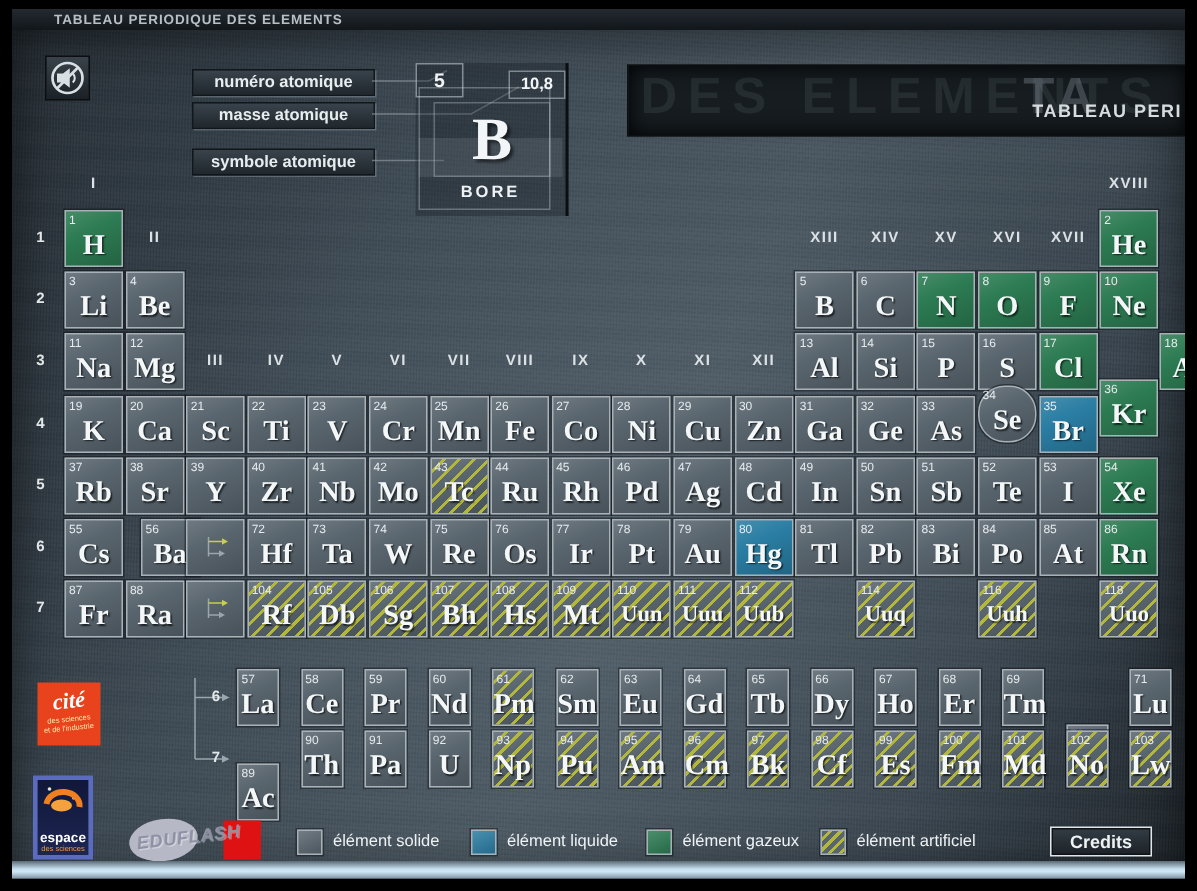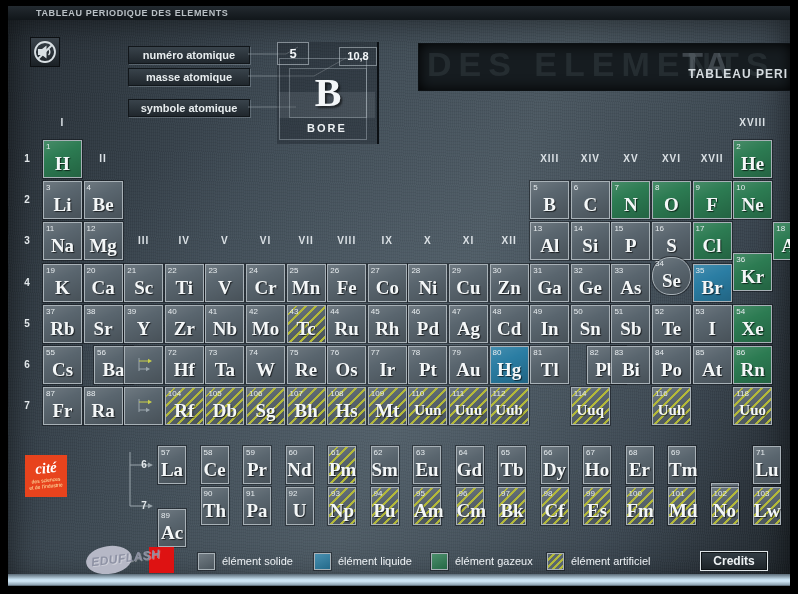--- a/index.html
+++ b/index.html
@@ -417,21 +417,21 @@
           <div class="sym">Au</div>
         </div>
         <div class="cell liquid" style="left: 446.6px; top: 206px;">
           <div class="num">80</div>
           <div class="sym">Hg</div>
         </div>
         <div class="cell solid" style="left: 487.2px; top: 206px;">
           <div class="num">81</div>
           <div class="sym">Tl</div>
         </div>
-        <div class="cell solid" style="left: 527.8px; top: 206px; margin-left: 16px;">
+        <div class="cell solid" style="left: 527.8px; top: 206px;">
           <div class="num">82</div>
           <div class="sym">Pb</div>
         </div>
         <div class="cell solid" style="left: 568.4px; top: 206px;">
           <div class="num">83</div>
           <div class="sym">Bi</div>
         </div>
         <div class="cell solid" style="left: 609px; top: 206px;">
           <div class="num">84</div>
           <div class="sym">Po</div>
@@ -677,20 +677,28 @@
           <div class="sym">Lw</div>
         </div>
       </div>
 
     <div class="cite">
       <span class="t1">cité</span>
       <span class="t2">des sciences</span>
       <span class="t3">et de l'industrie</span>
     </div>
 
+    <div class="espace">
+      <svg width="30" height="26" viewBox="0 0 30 26">
+        <path d="M4 16 a11 9 0 1 1 22 2" fill="none" stroke="#ef7f20" stroke-width="4"></path>
+        <ellipse cx="14" cy="17" rx="7" ry="4" fill="#f6a23c"></ellipse>
+      </svg>
+      <span class="t1">espace</span>
+      <span class="t2">des sciences</span>
+    </div>
 
     <div class="eduflash">
       <span class="blob"></span>
       <span class="red"></span>
       <span class="txt">EDUFLASH</span>
     </div>
 
     <div class="legend">
         <div class="lgroup" style="left: 190px;">
           <div class="swatch solid"></div>

